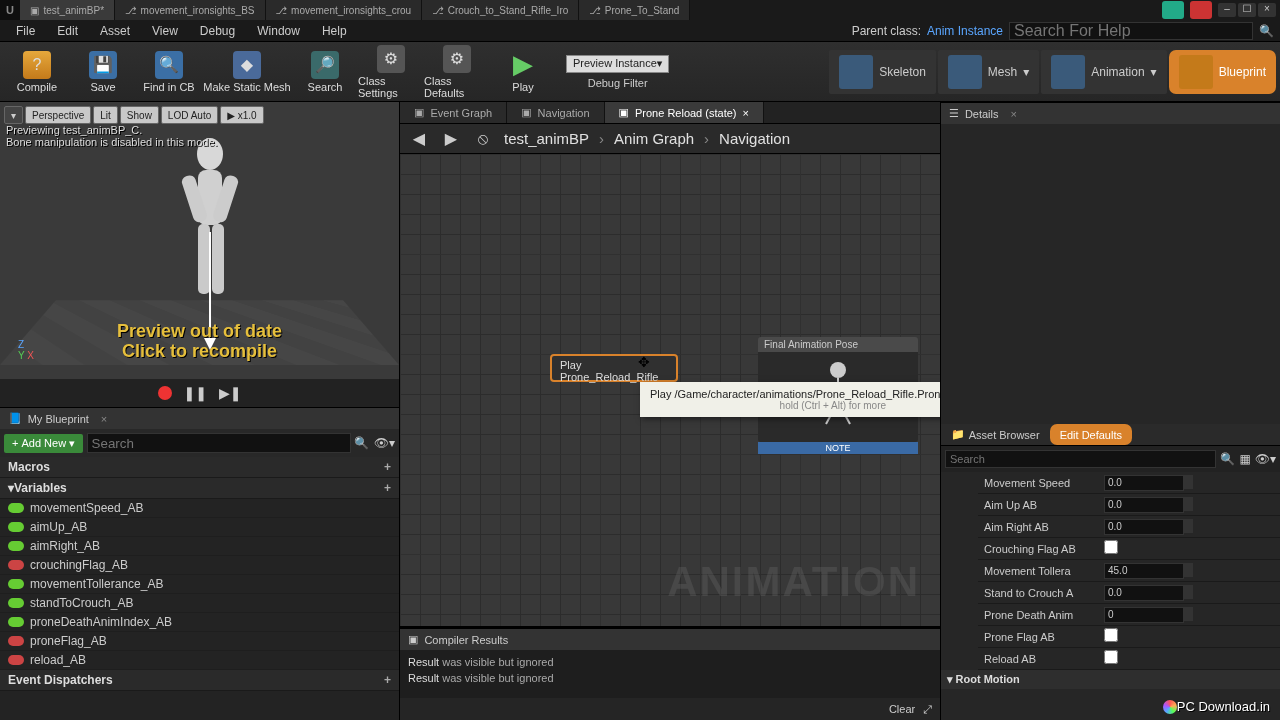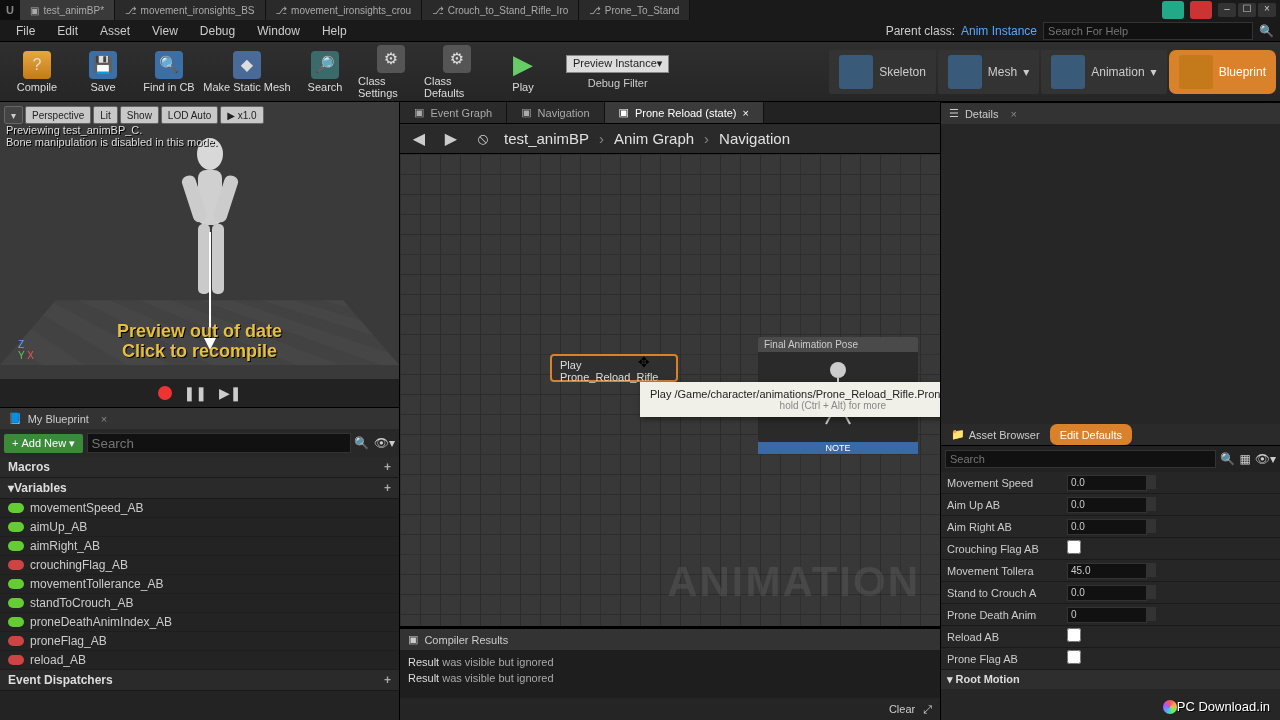--- a/index.html
+++ b/index.html
@@ -11,21 +11,21 @@
 .titlebar .spacer { flex:1; }
 .titlebar .win-controls { display:flex; gap:2px; padding-right:4px; }
 .titlebar .wc { width:18px; height:14px; background:#333; border-radius:2px; text-align:center; line-height:12px; font-size:10px; }
 .titlebar .online-icon { width:22px; height:18px; background:#2a8; border-radius:3px; margin-right:6px; }
 .titlebar .src-icon { width:22px; height:18px; background:#c33; border-radius:3px; margin-right:6px; }
 
 .menubar { height:22px; background:#1a1a1a; display:flex; align-items:center; padding:0 6px; gap:2px; border-bottom:1px solid #000; }
 .menubar .m { padding:3px 10px; color:#ccc; font-size:12px; }
 .menubar .right { margin-left:auto; display:flex; align-items:center; gap:6px; }
 .menubar .link { color:#5aa6ff; }
-.menubar .help-search { width:210px; height:18px; background:#111; border:1px solid #333; color:#888; padding:0 4px; font-size:11px; }
+.menubar .help-search { width:244px; height:18px; background:#111; border:1px solid #333; color:#888; padding:0 4px; font-size:16px; }
 
 .toolbar { height:60px; background:linear-gradient(#2f2f2f,#262626); display:flex; align-items:center; padding:0 4px; border-bottom:1px solid #000; }
 .tb-btn { display:flex; flex-direction:column; align-items:center; justify-content:center; width:66px; height:54px; color:#ddd; font-size:11px; gap:2px; }
 .tb-ico { width:28px; height:28px; border-radius:4px; display:flex; align-items:center; justify-content:center; font-size:16px; }
 .tb-ico.compile{background:linear-gradient(#e6a83c,#c47a1a);}
 .tb-ico.save{background:#3b6fa5;}
 .tb-ico.find{background:#3b6fa5;}
 .tb-ico.mesh{background:#4a6a9a;}
 .tb-ico.search{background:#3a6a6a;}
 .tb-ico.settings{background:#555;}
@@ -95,21 +95,21 @@
 .comp-row .r{color:#ddd;}
 .comp-foot { height:22px; background:#252525; display:flex; align-items:center; justify-content:flex-end; padding:0 8px; gap:8px; font-size:11px; }
 
 .right-col { width:340px; display:flex; flex-direction:column; border-left:1px solid #000; background:#262626; }
 .rsub-tabs { height:22px; background:#2a2a2a; display:flex; border-bottom:1px solid #000; }
 .rstab { padding:0 10px; display:flex; align-items:center; gap:4px; font-size:11px; }
 .rstab.active{background:#d9822b;color:#fff;border-radius:7px;}
 .details-body { flex:1; overflow:auto; }
 .det-search { display:flex; align-items:center; gap:4px; padding:4px; background:#222; }
 .det-search input{flex:1;height:18px;background:#111;border:1px solid #333;color:#888;padding:0 4px;font-size:11px;}
-.prop-row { display:flex; align-items:center; height:22px; padding:0 6px; border-bottom:1px solid #1a1a1a; }
+.prop-row { display:flex; align-items:center; height:22px; padding:0 6px; border-bottom:1px solid #1a1a1a;margin-left:37px; }
 .prop-label { width:120px; font-size:11px; color:#ccc; overflow:hidden; }
 .prop-val { flex:1; }
 .prop-val input[type=text]{width:80px;height:16px;background:#111;border:1px solid #333;color:#ccc;padding:0 3px;font-size:10px;}
 .prop-val .spinner{display:inline-block;width:10px;height:14px;background:#333;margin-left:-1px;vertical-align:top;}
 .prop-val input[type=checkbox]{width:14px;height:14px;}
 .section-row { background:#2e2e2e; padding:3px 6px; font-size:11px; color:#ddd; font-weight:bold; }
 .watermark-dl { position:absolute; right:10px; bottom:6px; color:#fff; font-size:13px; display:flex; align-items:center; gap:0; z-index:50; text-shadow:1px 1px #000;}
 .watermark-dl .dot{width:14px;height:14px;border-radius:50%;background:conic-gradient(#f55,#fa5,#5f5,#5af,#a5f,#f55);}
 svg { display:block; }
 </style>
@@ -438,25 +438,25 @@
           </div>
           <div class="prop-row">
             <div class="prop-label">Stand to Crouch A</div>
             <div class="prop-val"><input type="text" value="0.0" style=""><span class="spinner"></span></div>
           </div>
           <div class="prop-row">
             <div class="prop-label">Prone Death Anim</div>
             <div class="prop-val"><input type="text" value="0" style=""><span class="spinner"></span></div>
           </div>
           <div class="prop-row">
+            <div class="prop-label">Prone Flag AB</div>
+            <div class="prop-val"><input type="checkbox" style=""></div>
+          </div>
+          <div class="prop-row">
             <div class="prop-label">Reload AB</div>
-            <div class="prop-val"><input type="checkbox" style=""></div>
-          </div>
-          <div class="prop-row">
-            <div class="prop-label">Prone Flag AB</div>
             <div class="prop-val"><input type="checkbox" style=""></div>
           </div>
         </div>
       <div class="section-row">▾ <span>Root Motion</span></div>
     </div>
   </div>
 </div>
 
 <div class="watermark-dl">
   <span class="dot"></span>

